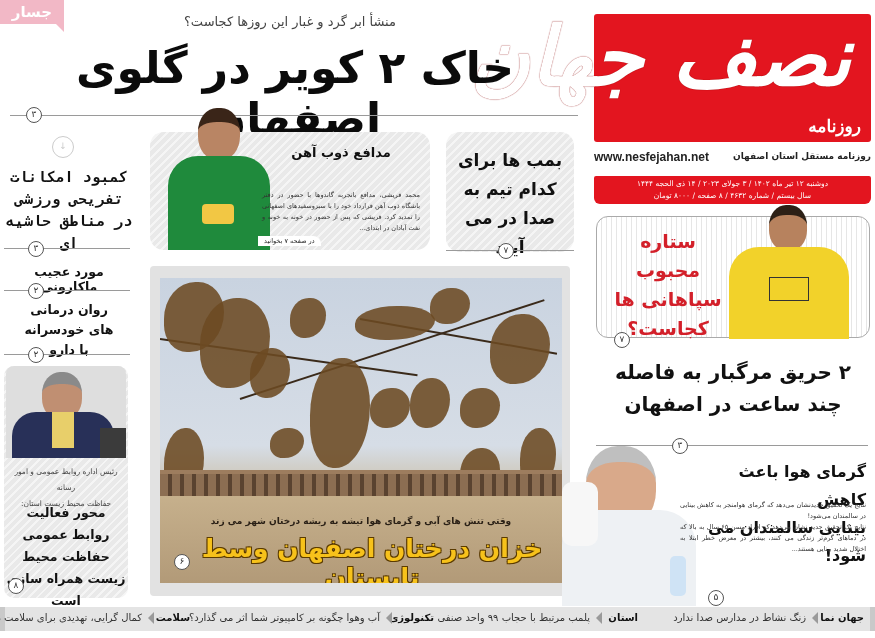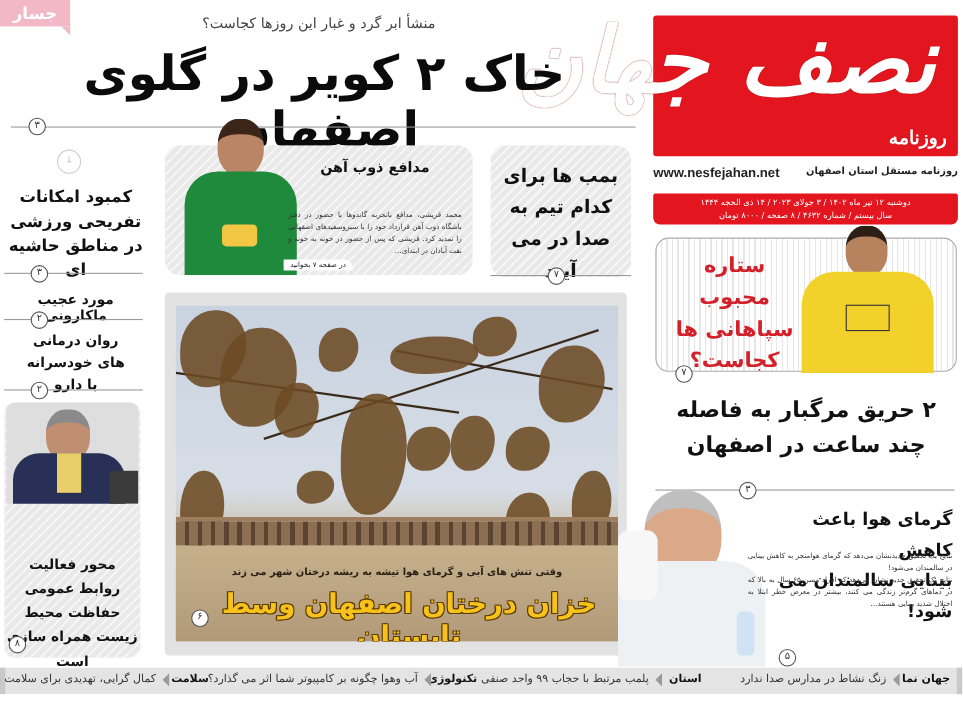--- a/index.html
+++ b/index.html
@@ -127,36 +127,40 @@
     <div style="position:absolute; left:38px; top:96px; width:32px; height:20px; background:#f2c744; border-radius:4px;"></div>
   </div>
   <div style="position:absolute; right:10px; top:10px; width:158px; text-align:center; font-weight:bold; font-size:13px; line-height:22px;">
     <div>مدافع ذوب آهن</div>
   </div>
   <div style="position:absolute; right:10px; top:58px; width:158px; text-align:justify; font-size:6.5px; line-height:11px; color:#333;">محمد قریشی، مدافع باتجربه گاندوها با حضور در دفتر باشگاه ذوب آهن قرارداد خود را با سبزوسفیدهای اصفهانی را تمدید کرد. قریشی که پس از حضور در خونه به خونه و نفت آبادان در ابتدای...</div>
   <div style="position:absolute; left:108px; bottom:4px; background:#fff; border-radius:0 8px 0 0; padding:1px 6px; font-size:6.5px; color:#222;">در صفحه ۷ بخوانید</div>
 </div>
 
 <div class="pref" style="left:52px; top:136px; width:22px; height:22px; border-color:#ccc; color:#ccc; line-height:19px;">↓</div>
-<div class="lc-title" style="top:168px; font-size:15px; line-height:22px;">کمبود امکانات تفریحی ورزشی در مناطق حاشیه ای</div>
+<div class="lc-title" style="top:168px; font-size:15px; line-height:22px;font-family:Liberation Mono, monospace;">کمبود امکانات تفریحی ورزشی در مناطق حاشیه ای</div>
 <div class="rule" style="left:4px; top:248px; width:126px;"></div>
 <div class="pref" style="left:28px; top:241px;">۳</div>
 <div class="lc-title" style="top:264px; font-size:12.5px;">مورد عجیب ماکارونی</div>
 <div class="rule" style="left:4px; top:290px; width:126px;"></div>
 <div class="pref" style="left:28px; top:283px;">۲</div>
 <div class="lc-title" style="top:300px; font-size:12.5px; line-height:20px; padding:0 16px;">روان درمانی های خودسرانه با دارو</div>
 <div class="rule" style="left:4px; top:354px; width:126px;"></div>
 <div class="pref" style="left:28px; top:347px;">۲</div>
 
 <div class="abs hatch" style="left:4px; top:366px; width:124px; height:232px; border-radius:10px;">
   <div style="position:absolute; left:2px; top:0; width:120px; height:92px; background:#dedede; overflow:hidden; border-radius:8px 8px 0 0;">
     <div style="position:absolute; left:36px; top:6px; width:40px; height:48px; border-radius:45%; background:#c08f72; border-top:12px solid #8a8a8a;"></div>
     <div style="position:absolute; left:6px; top:46px; width:102px; height:50px; border-radius:24px 24px 0 0; background:#283058;"></div>
     <div style="position:absolute; left:46px; top:46px; width:22px; height:36px; background:#e8cf6a;"></div>
     <div style="position:absolute; right:0; top:62px; width:26px; height:30px; background:#3b3b3b;"></div>
+  </div>
+  <div style="position:absolute; left:2px; right:2px; top:98px; text-align:center; font-size:7.5px; line-height:16px; color:#444;">
+    <div>رئیس اداره روابط عمومی و امور رسانه</div>
+    <div>حفاظت محیط زیست استان:</div>
   </div>
   <div style="position:absolute; left:2px; right:2px; top:136px; text-align:center; font-weight:bold; font-size:12.5px; line-height:22px;">محور فعالیت روابط عمومی حفاظت محیط زیست همراه سازی است</div>
   <div class="pref" style="left:4px; top:212px;">۸</div>
 </div>
 
 <div id="photo-frame" class="abs"></div>
 <div id="photo" class="abs">
   <div class="branch" style="left:80px; top:120px; width:320px; transform:rotate(-18deg);"></div>
   <div class="branch" style="left:200px; top:40px; width:200px; transform:rotate(10deg);"></div>
   <div class="branch" style="left:0; top:60px; width:260px; transform:rotate(8deg);"></div>

